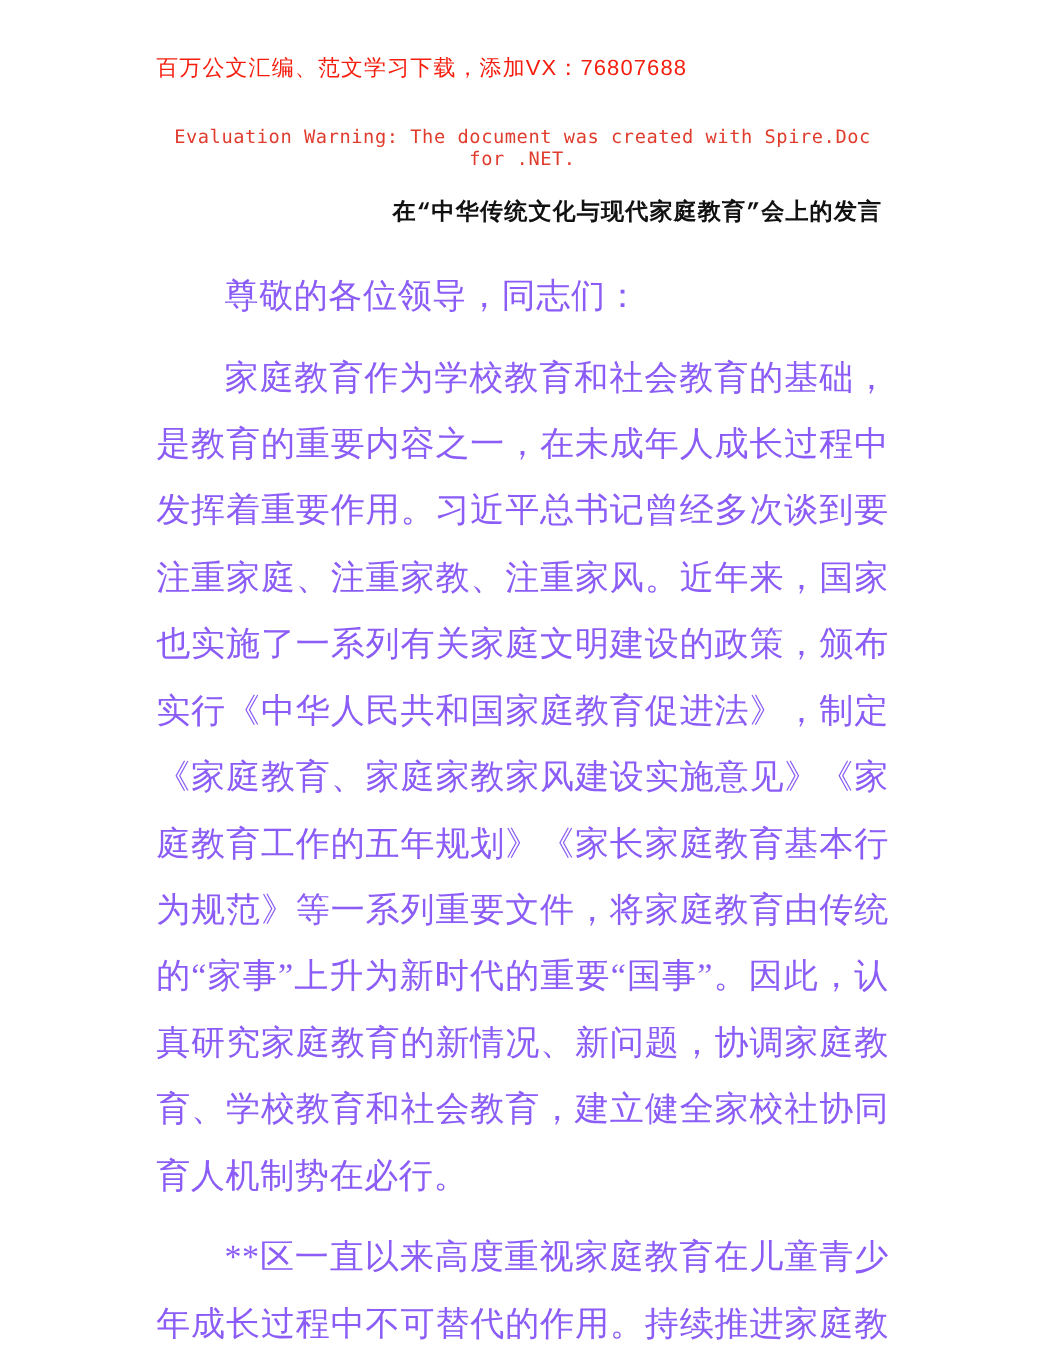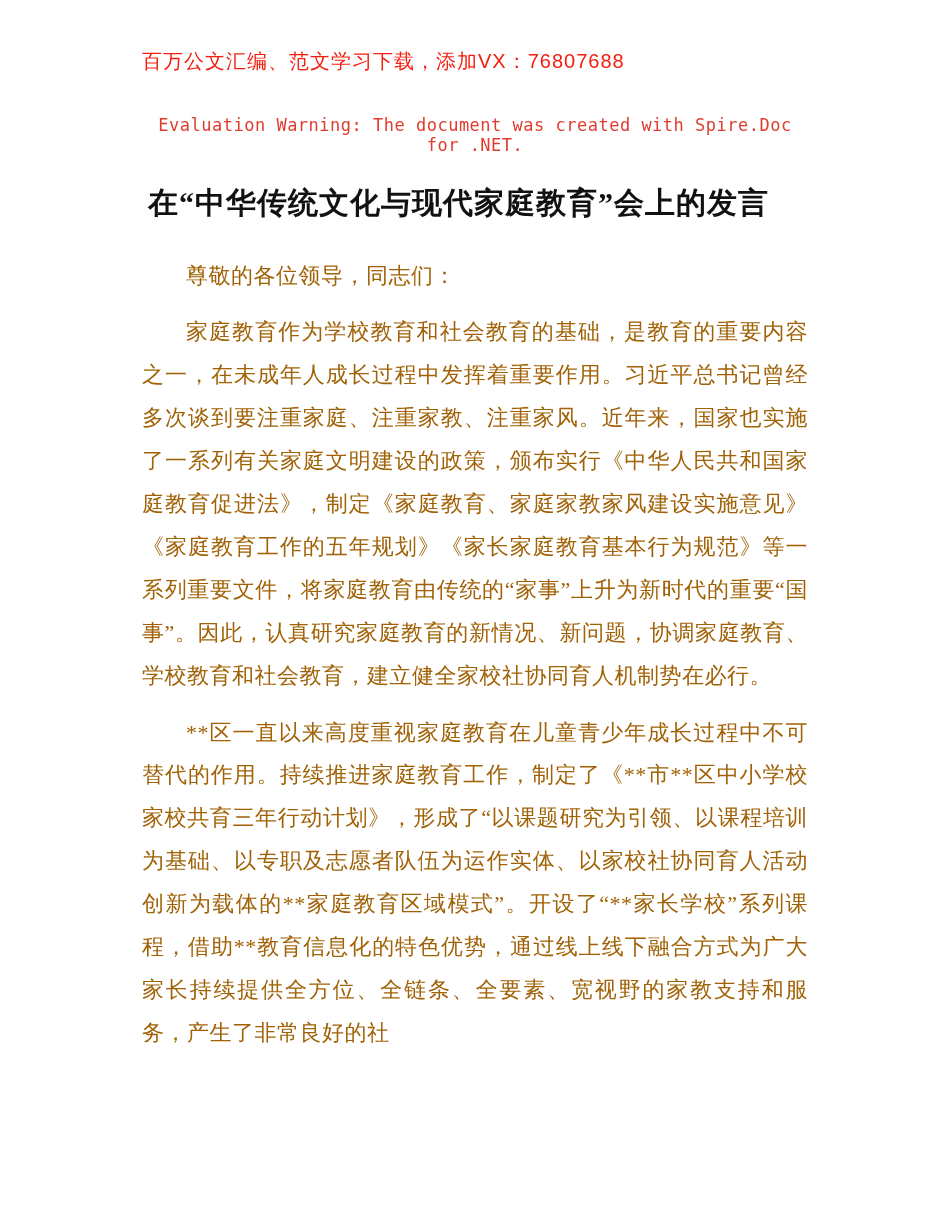--- a/index.html
+++ b/index.html
@@ -33,33 +33,33 @@
   .evaluation-warning {
     text-align: center;
     color: #e03c2d;
     font-size: 17px;
     font-family: "DejaVu Sans Mono", "Liberation Mono", monospace;
     letter-spacing: 0.5px;
     margin-bottom: 22px;
   }
 
   .doc-title {
-    text-align: left;
+    text-align: right;
     color: #111111;
-    font-size: 30px;
+    font-size: 21px;
     font-weight: 700;
     line-height: 1.72;
-    font-family: Liberation Serif, serif;
+    font-family: Liberation Mono, monospace;
     margin: 0 6px 26px 6px;
     letter-spacing: 1px;
   }
 
   .doc-body p {
-    color: #a16207;
-    font-size: 22px;
+    color: #8b5cf6;
+    font-size: 31px;
     line-height: 1.95;
     text-align: justify;
     text-justify: inter-ideograph;
     text-indent: 2em;
     letter-spacing: 0.5px;
     margin-bottom: 14px;
   }
 
   .page-footer {
     position: absolute;

